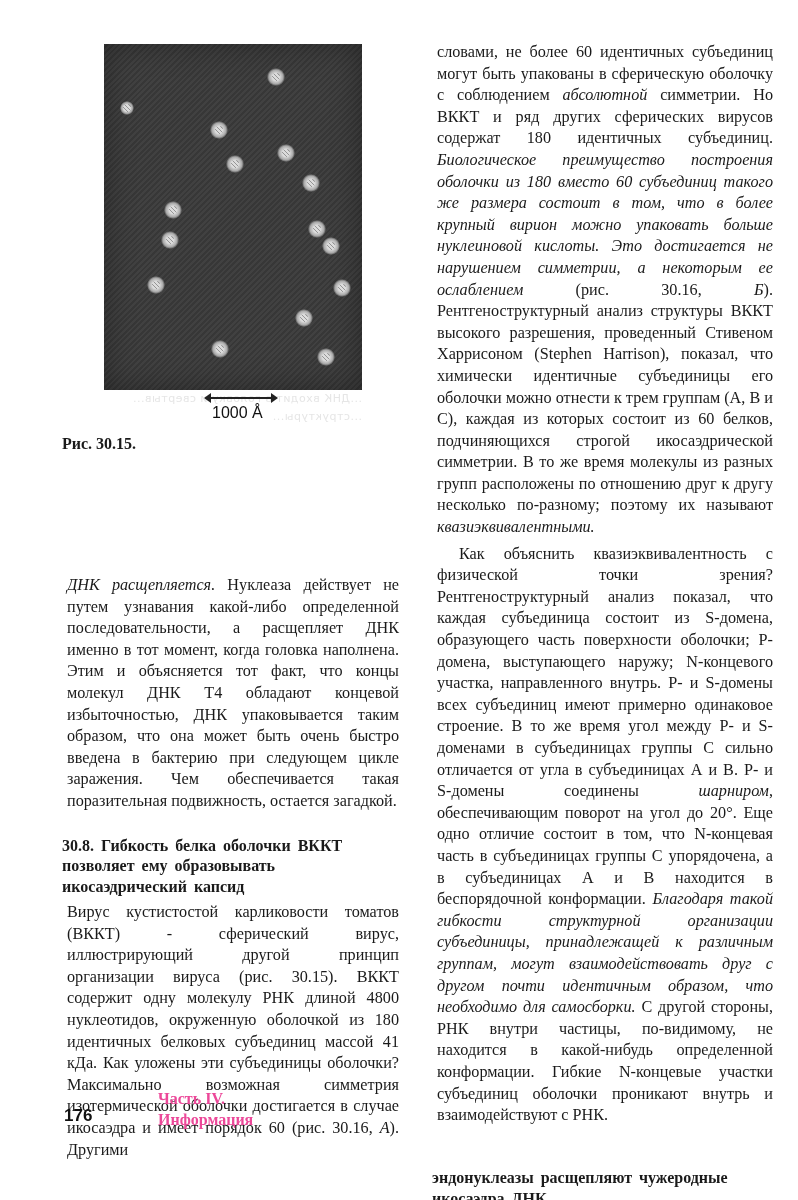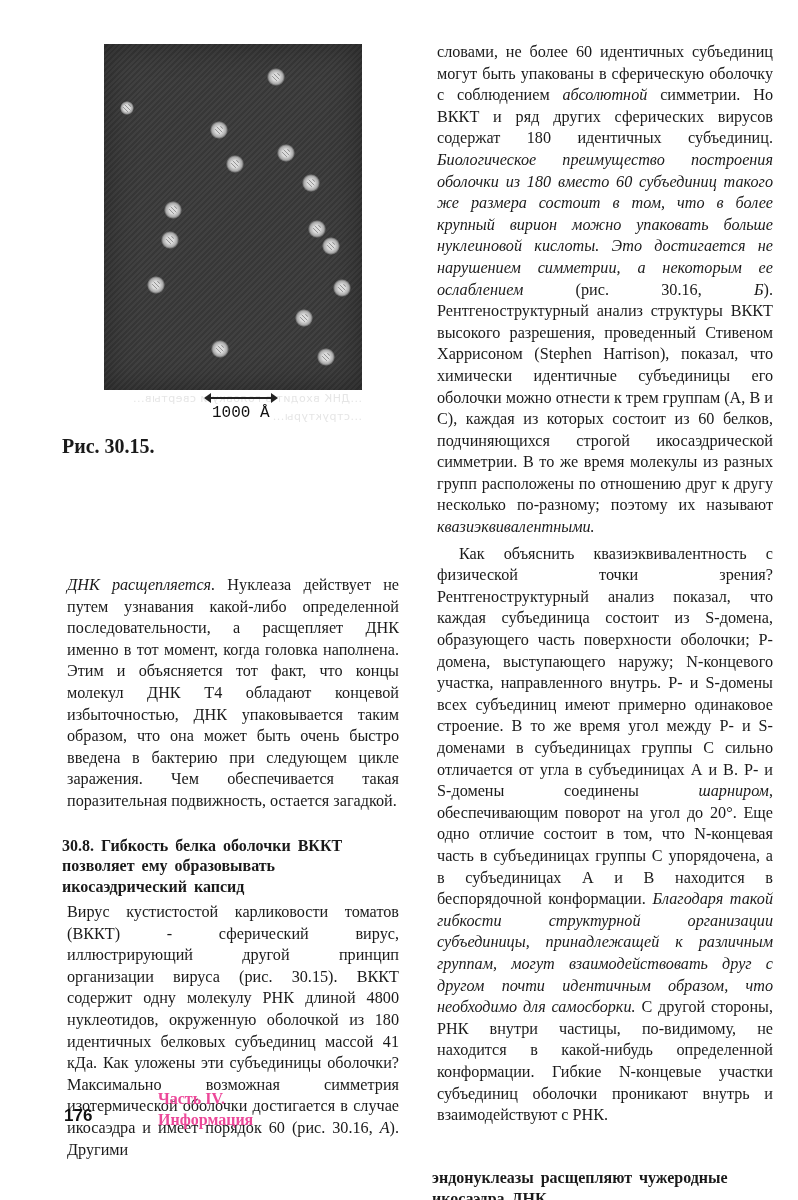--- a/index.html
+++ b/index.html
@@ -20,25 +20,25 @@
   .particle.small { width: 14px; height: 14px; margin-left: -7px; margin-top: -7px; }
   .particle.small::after { left: 3px; top: 3px; }
 
   .bleed { position: absolute; left: 104px; width: 258px; font-family: "DejaVu Sans", sans-serif;
            font-size: 11px; color: #e6e6e6; letter-spacing: 0.5px; white-space: nowrap; overflow: hidden; transform: scaleX(-1); }
   .scalebar { position: absolute; left: 206px; top: 397px; width: 70px; height: 2px; background: #222; }
   .scalebar::before, .scalebar::after { content: ""; position: absolute; top: -4px; width: 0; height: 0;
         border-top: 5px solid transparent; border-bottom: 5px solid transparent; }
   .scalebar::before { left: -2px; border-right: 7px solid #222; }
   .scalebar::after { right: -2px; border-left: 7px solid #222; }
-  .scale-label { position: absolute; left: 212px; top: 404px; font-family: Liberation Mono, monospace;
+  .scale-label { position: absolute; left: 212px; top: 404px; font-family: Liberation Sans, sans-serif;
                  font-size: 16px; color: #111; }
 
   
-  .caption-label { position: absolute; left: 62px; top: 435px; font-weight: bold; font-size: 20px; }
+  .caption-label { position: absolute; left: 62px; top: 435px; font-weight: bold; font-size: 16px; }
   .caption-text { position: absolute; left: 165px; top: 435px; width: 235px; font-size: 16px; line-height: 20.6px;
                   text-align: justify; }
 
   
   .col { position: absolute; font-size: 16.2px; line-height: 21.6px; text-align: justify; }
   .col p { margin: 5px; }
   .col .indent { text-indent: 22px; }
   .left-col { left: 62px; top: 570px; width: 342px; }
   .right-col { left: 432px; top: 37px; width: 346px; }
   .col h3 { margin: 0; font-size: 16px; line-height: 20.5px; font-weight: bold; text-align: left; word-spacing: 3px; }

